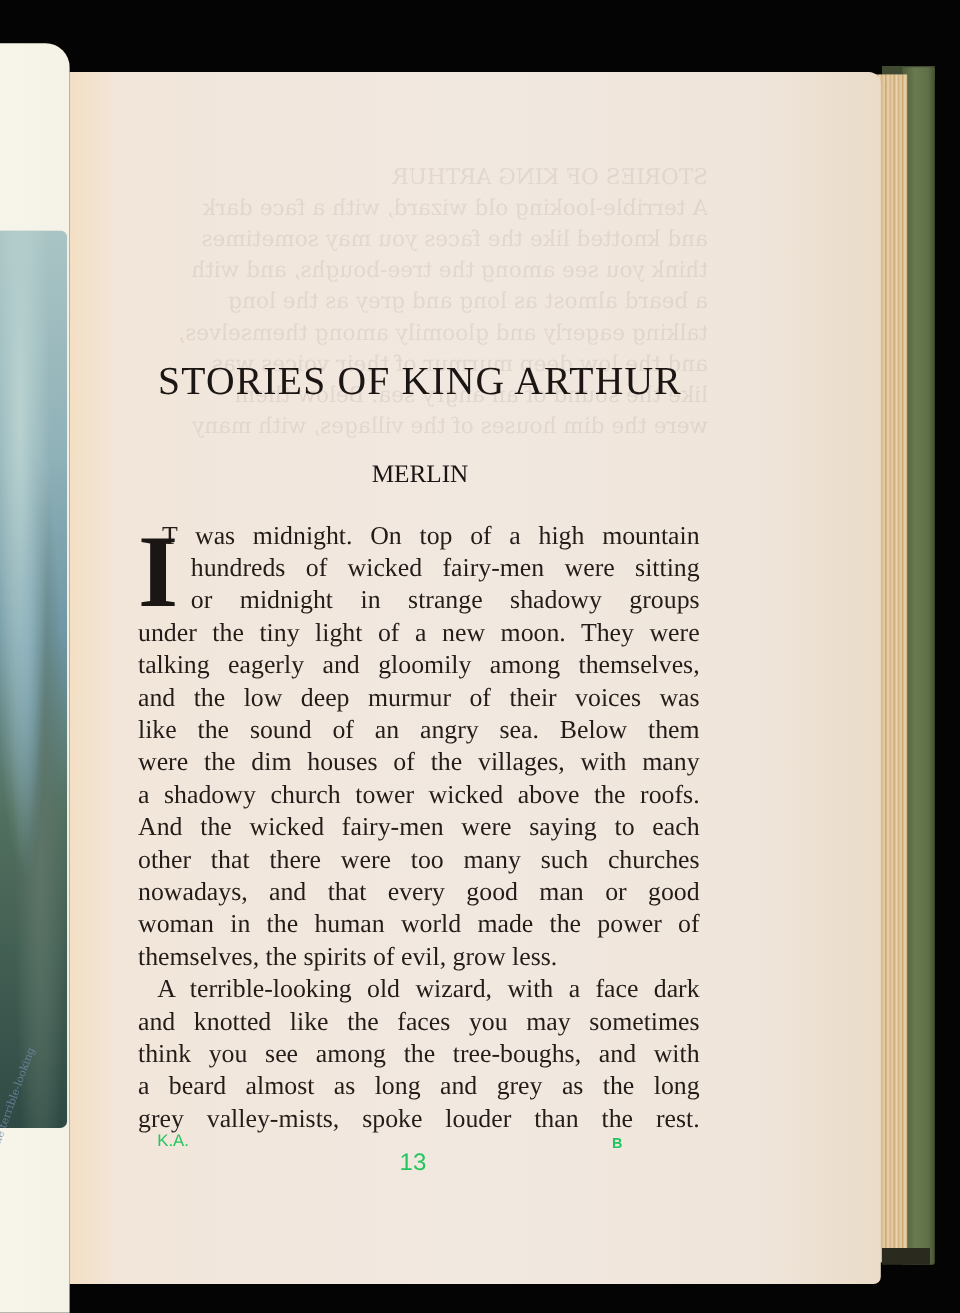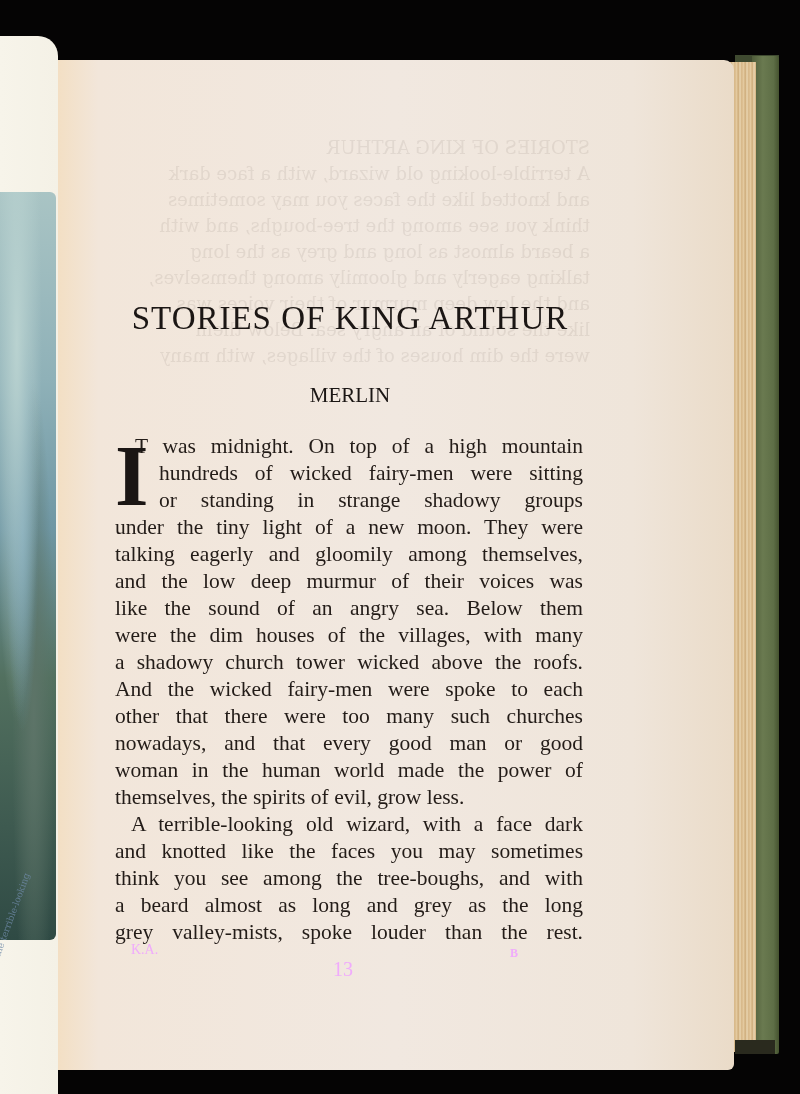--- a/index.html
+++ b/index.html
@@ -68,21 +68,21 @@
   }
   .line { display:block; text-align:justify; text-align-last:justify; white-space:nowrap; height:27px; }
   .line.last { text-align-last:left; }
   .line.indent { padding-left:44px; }
   .line.para-indent { padding-left:16px; }
   .dropcap {
     position:absolute; left:0; top:4px; font-size:86px; line-height:78px; font-weight:bold; color:#1b1614;
     font-family:"Liberation Serif","DejaVu Serif",serif;
   }
   .footer {
-    position:absolute; top:942px; font-family:Liberation Serif, serif; color:#f0abfc;
+    position:absolute; top:942px; font-family:Liberation Sans, sans-serif; color:#22c55e;
   }
   .sig { left:131px; font-size:14px; }
   .pagenum { left:333px; font-size:20px; top:938px;margin-top:20px; }
   .mark { left:510px; font-size:12px; top:946px; font-weight:bold; }
 </style>
 </head>
 <body>
 
 <div class="left-leaf"></div>
 <div class="plate"></div>
@@ -107,28 +107,28 @@
   <div>were the dim houses of the villages, with many</div>
 </div>
 
 <div class="title">STORIES OF KING ARTHUR</div>
 <div class="subtitle">MERLIN</div>
 
 <div class="body">
   <span class="dropcap">I</span>
   <span class="line" style="padding-left:0;margin-left:0;"><span style="display:inline-block;width:100%;padding-left:0;"><span style="display:block;margin-left:20px;text-align:justify;text-align-last:justify;">T was midnight.  On top of a high mountain</span></span></span>
   <span class="line indent">hundreds of wicked fairy-men were sitting</span>
-  <span class="line indent">or standing in strange shadowy groups</span>
+  <span class="line indent">or midnight in strange shadowy groups</span>
   <span class="line">under the tiny light of a new moon.  They were</span>
   <span class="line">talking eagerly and gloomily among themselves,</span>
   <span class="line">and the low deep murmur of their voices was</span>
   <span class="line">like the sound of an angry sea.  Below them</span>
   <span class="line">were the dim houses of the villages, with many</span>
   <span class="line">a shadowy church tower wicked above the roofs.</span>
-  <span class="line">And the wicked fairy-men were spoke to each</span>
+  <span class="line">And the wicked fairy-men were saying to each</span>
   <span class="line">other that there were too many such churches</span>
   <span class="line">nowadays, and that every good man or good</span>
   <span class="line">woman in the human world made the power of</span>
   <span class="line last">themselves, the spirits of evil, grow less.</span>
   <span class="line para-indent">A terrible-looking old wizard, with a face dark</span>
   <span class="line">and knotted like the faces you may sometimes</span>
   <span class="line">think you see among the tree-boughs, and with</span>
   <span class="line">a beard almost as long and grey as the long</span>
   <span class="line">grey valley-mists, spoke louder than the rest.</span>
 </div>

